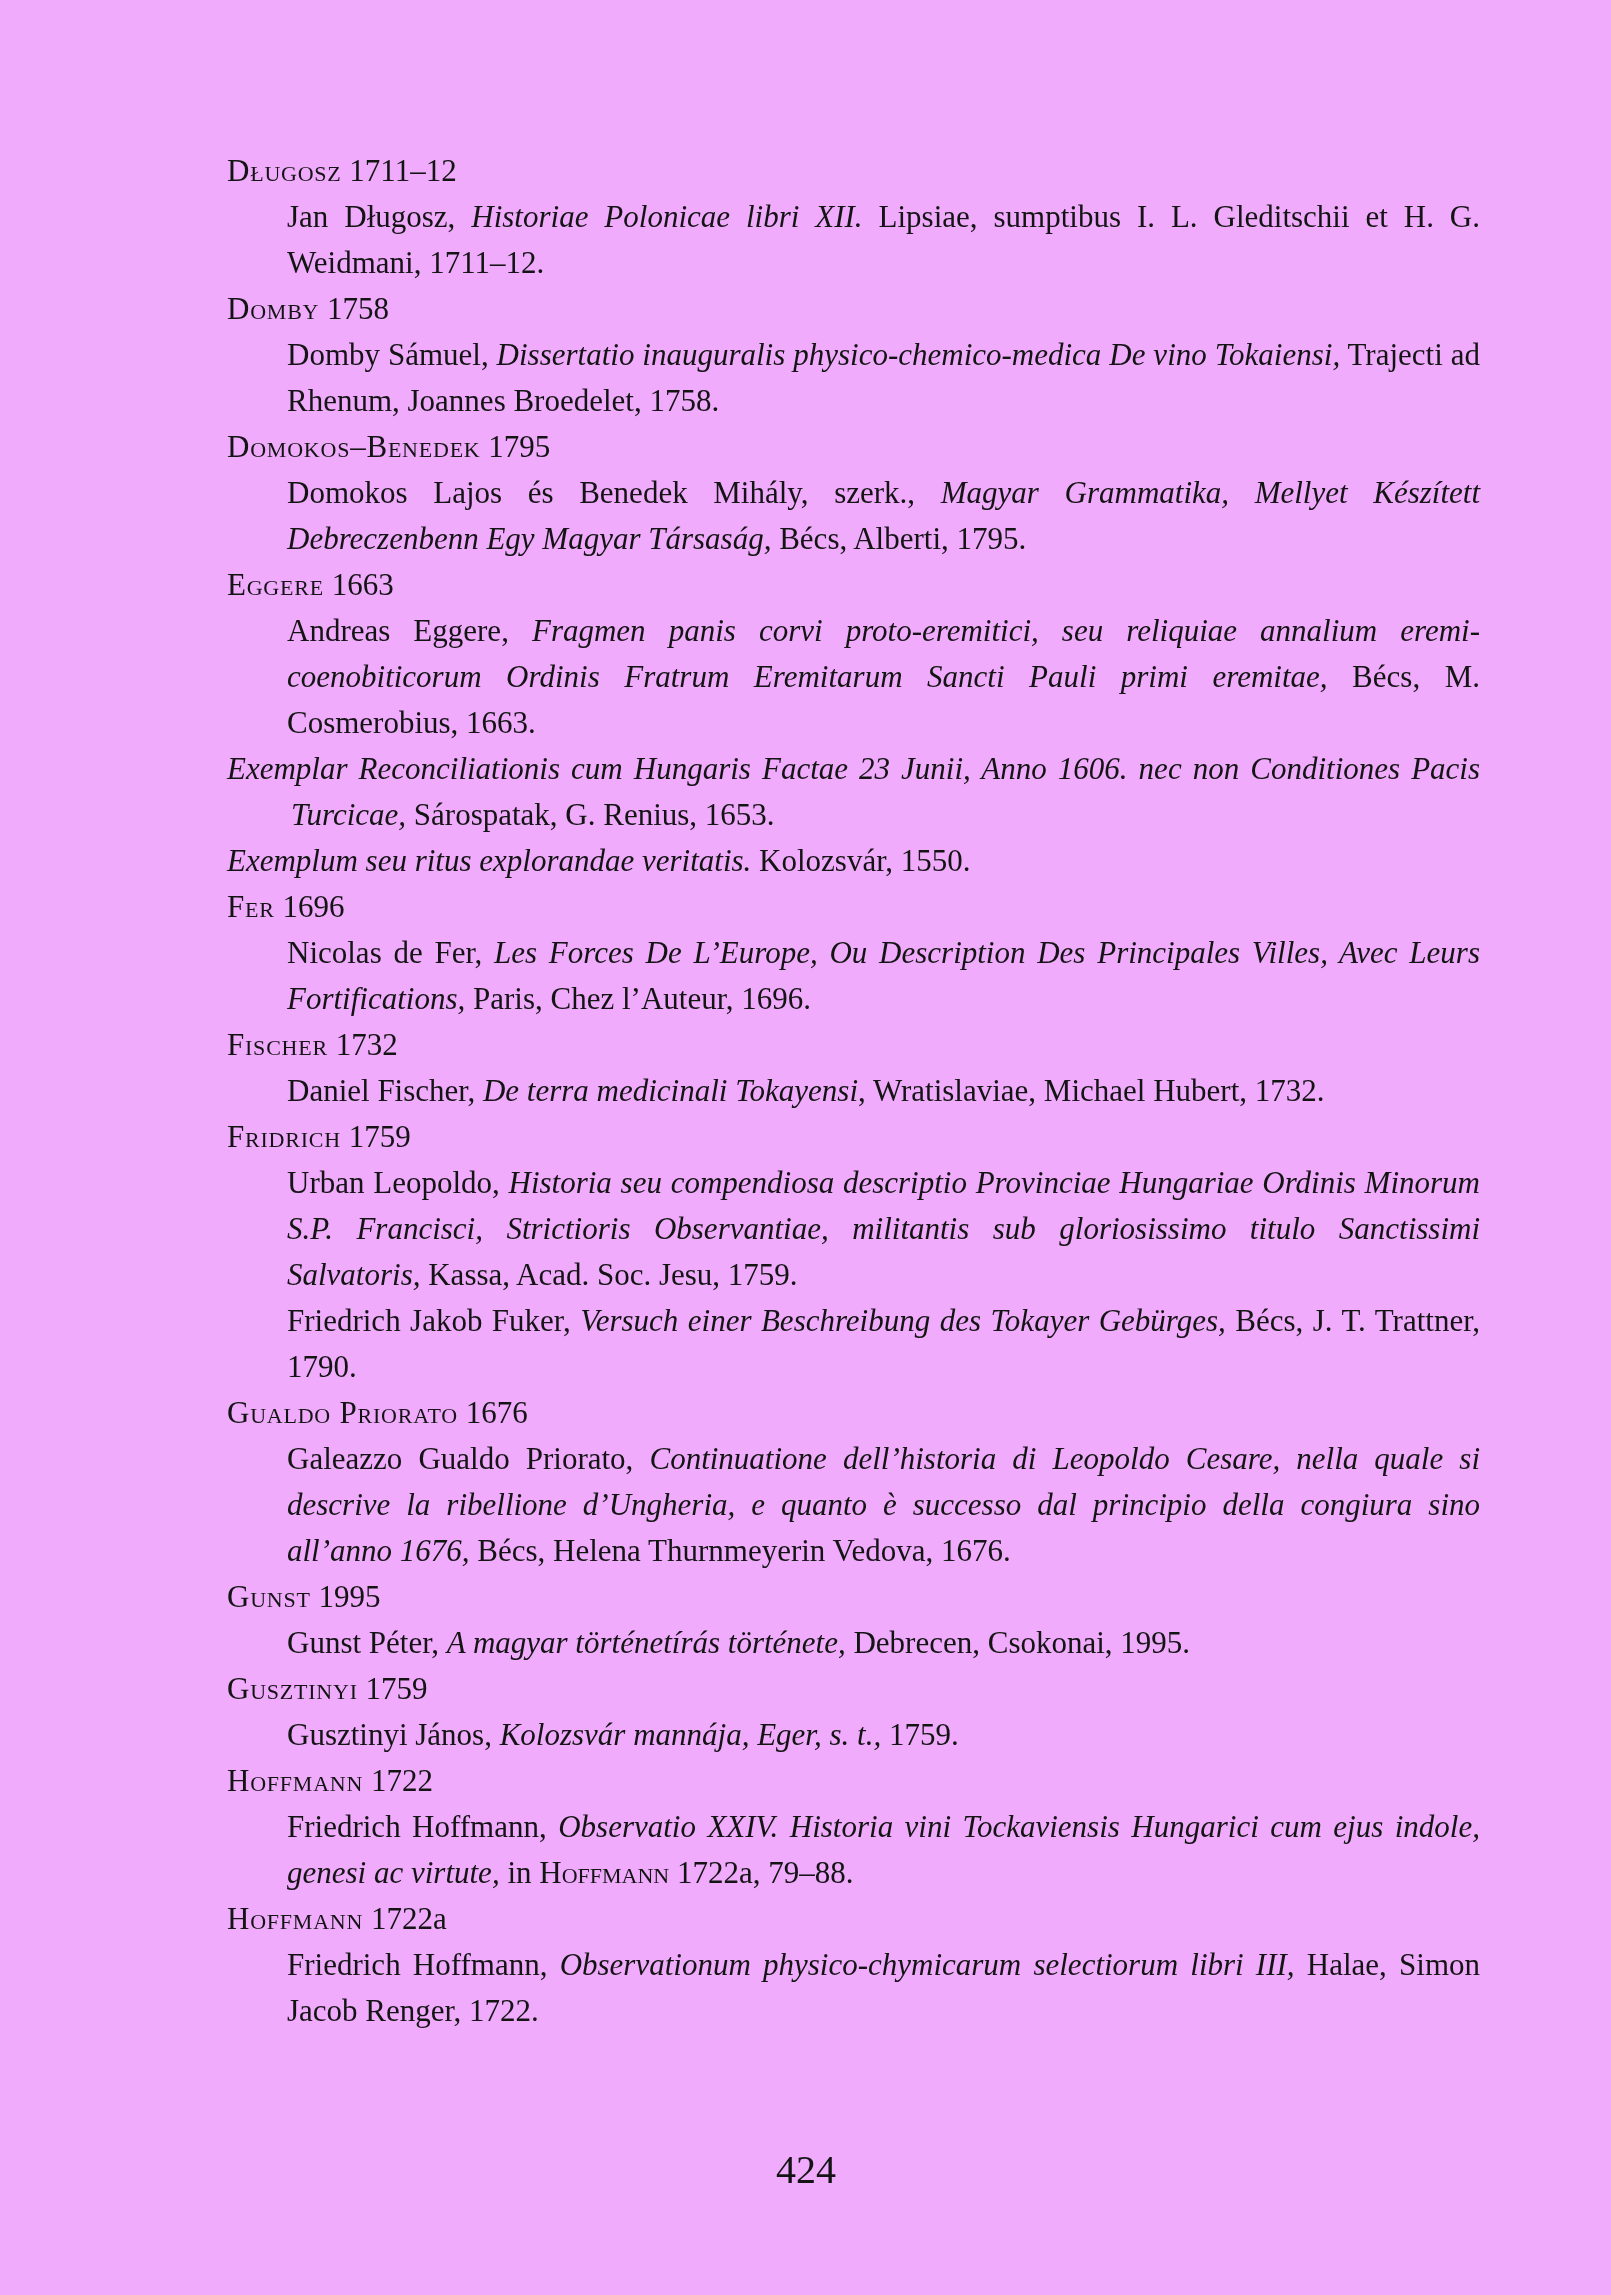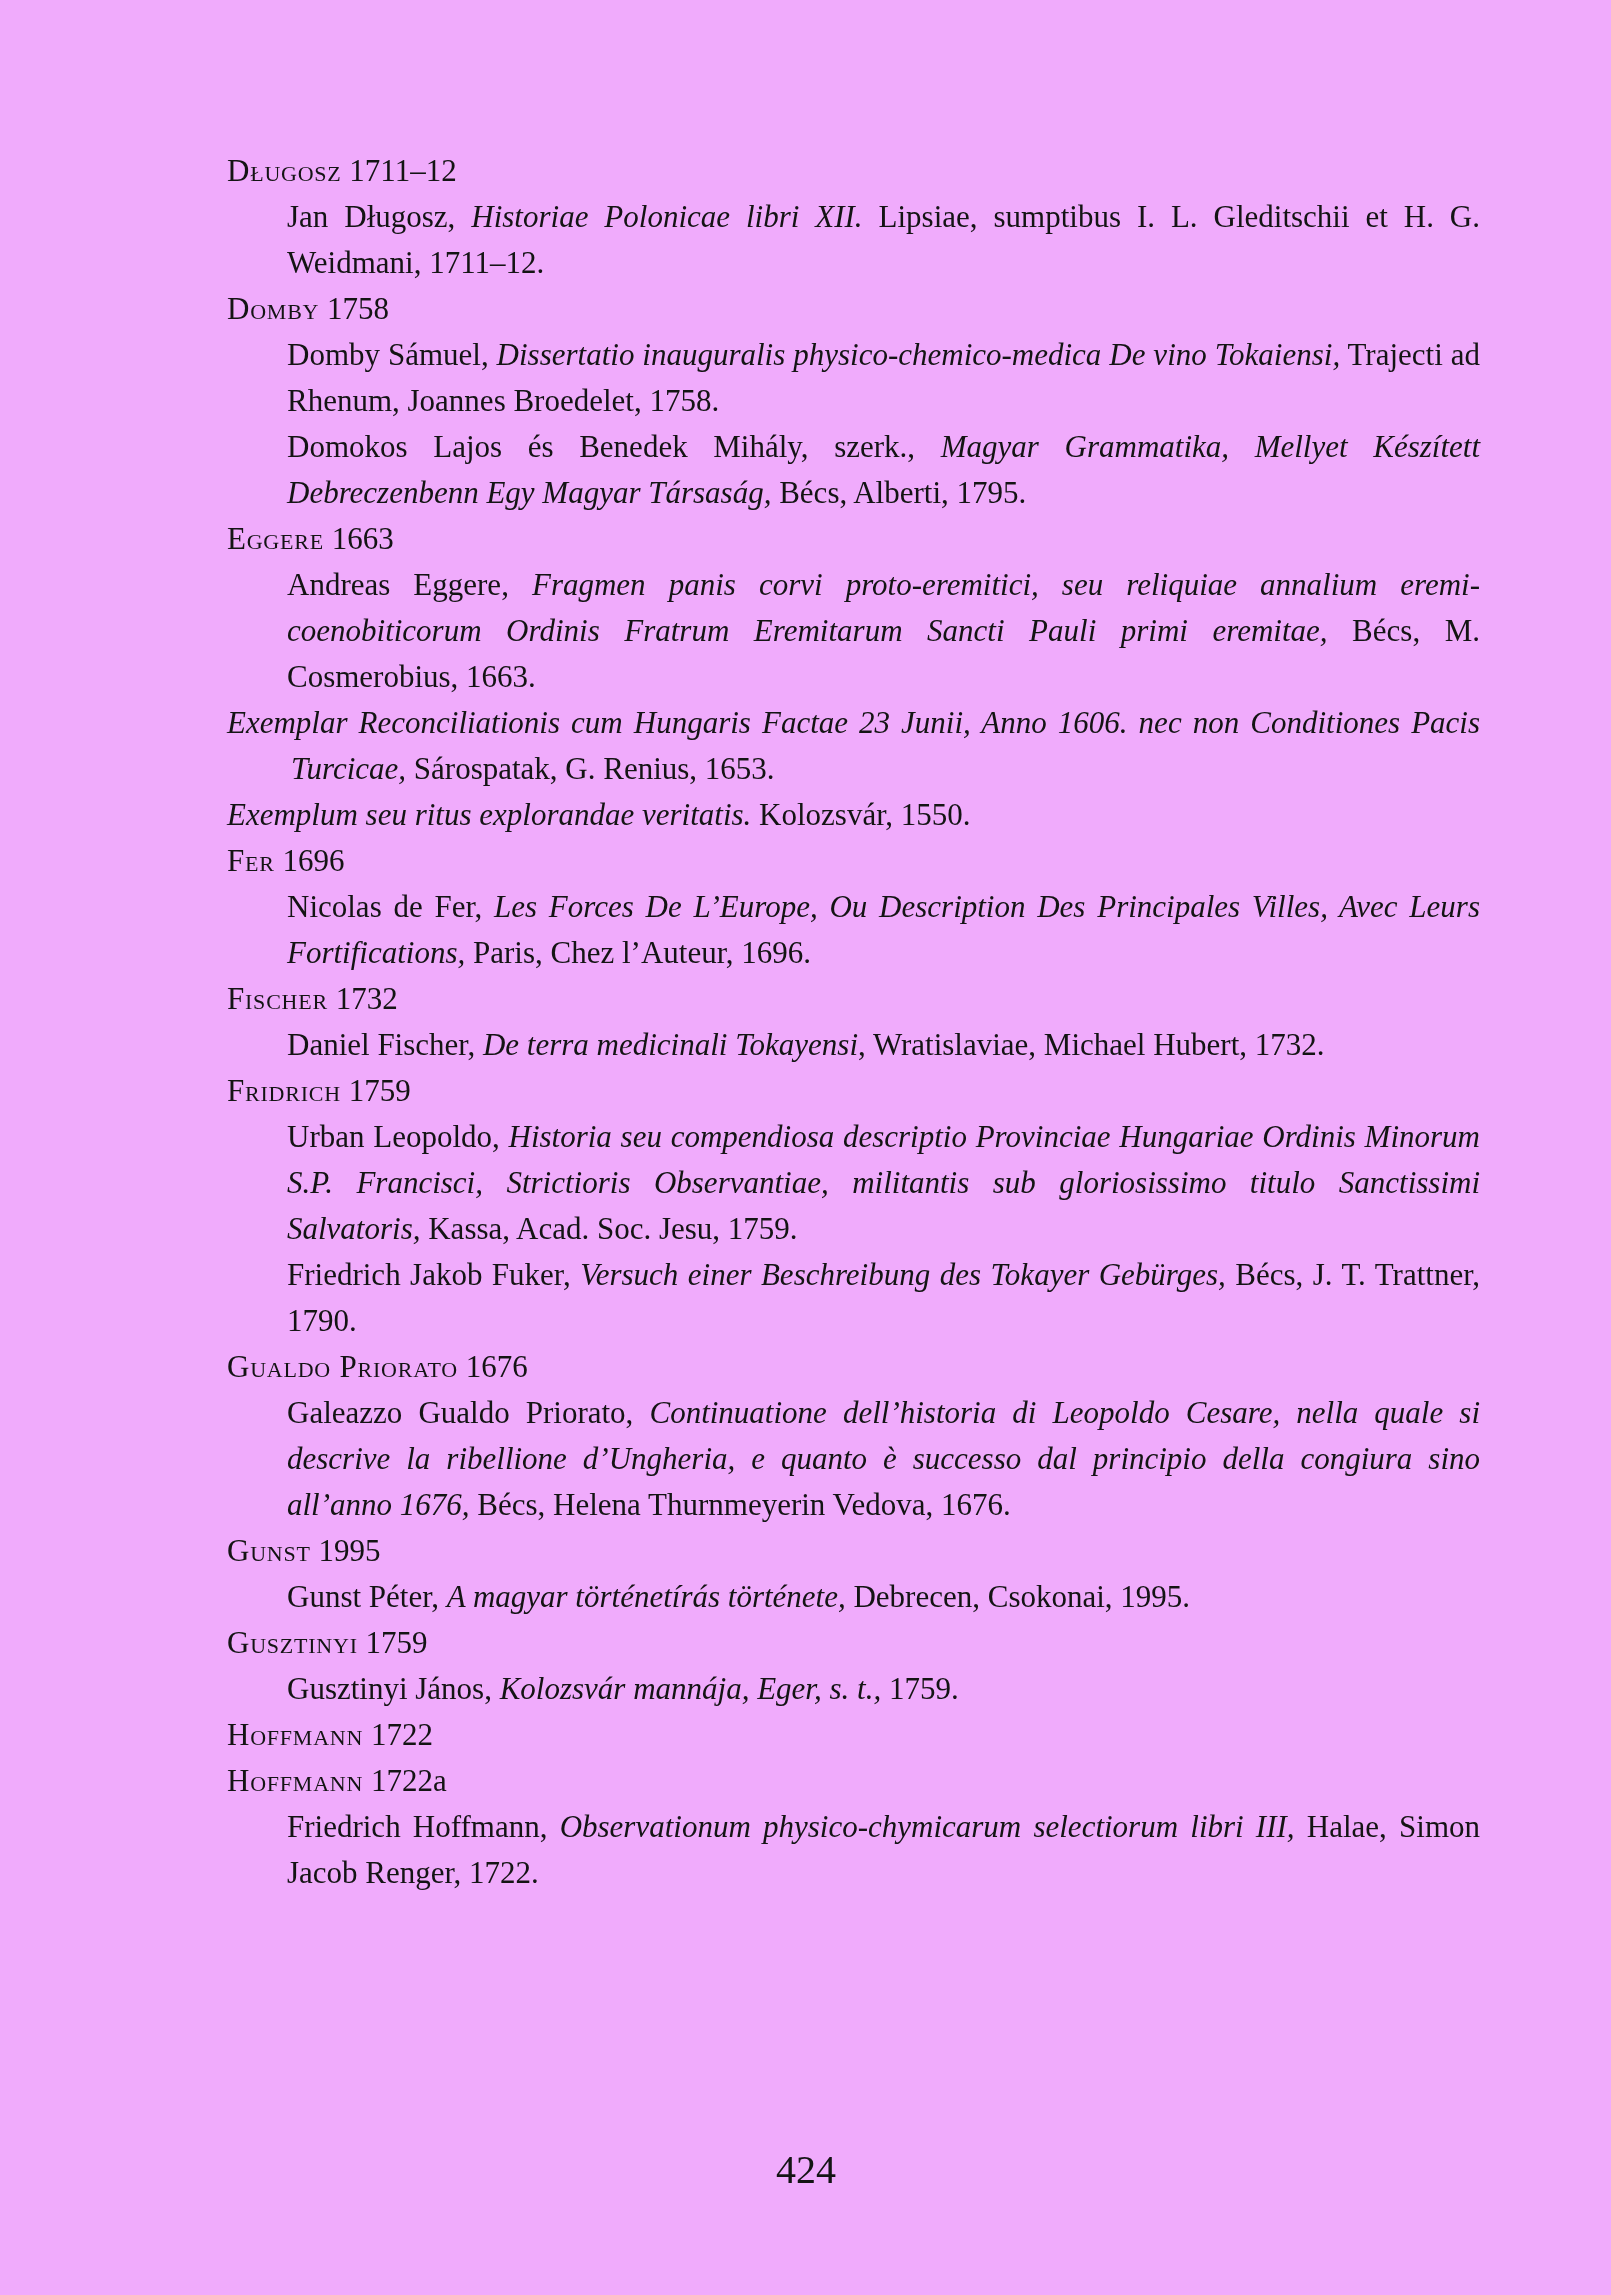--- a/index.html
+++ b/index.html
@@ -67,20 +67,21 @@
   <div class="col" style="color: rgb(20, 20, 20);">
       <div class="entry">
         <div class="head"><span class="sc">Długosz</span><span> 1711–12</span></div>
         <div class="body"><span class="n">Jan Długosz, </span><span class="i">Historiae Polonicae libri XII.</span><span class="n"> Lipsiae, sumptibus I. L. Gleditschii et H. G. Weidmani, 1711–12.</span></div>
       </div>
       <div class="entry">
         <div class="head"><span class="sc">Domby</span><span> 1758</span></div>
         <div class="body"><span class="n">Domby Sámuel, </span><span class="i">Dissertatio inauguralis physico-chemico-medica De vino Tokaiensi,</span><span class="n"> Trajecti ad Rhenum, Joannes Broedelet, 1758.</span></div>
       </div>
       <div class="entry">
+        <div class="head"><span class="sc">Domokos–Benedek</span><span> 1795</span></div>
         <div class="body"><span class="n">Domokos Lajos és Benedek Mihály, szerk., </span><span class="i">Magyar Grammatika, Mellyet Készített Debreczenbenn Egy Magyar Társaság,</span><span class="n"> Bécs, Alberti, 1795.</span></div>
       </div>
       <div class="entry">
         <div class="head"><span class="sc">Eggere</span><span> 1663</span></div>
         <div class="body"><span class="n">Andreas Eggere, </span><span class="i">Fragmen panis corvi proto-eremitici, seu reliquiae annalium eremi-coenobiticorum Ordinis Fratrum Eremitarum Sancti Pauli primi eremitae,</span><span class="n"> Bécs, M. Cosmerobius, 1663.</span></div>
       </div>
       <div class="entry">
         <div class="hang"><span class="i">Exemplar Reconciliationis cum Hungaris Factae 23 Junii, Anno 1606. nec non Conditiones Pacis Turcicae,</span><span class="n"> Sárospatak, G. Renius, 1653.</span></div>
       </div>
       <div class="entry">
@@ -108,20 +109,21 @@
       <div class="entry">
         <div class="head"><span class="sc">Gunst</span><span> 1995</span></div>
         <div class="body"><span class="n">Gunst Péter, </span><span class="i">A magyar történetírás története,</span><span class="n"> Debrecen, Csokonai, 1995.</span></div>
       </div>
       <div class="entry">
         <div class="head"><span class="sc">Gusztinyi</span><span> 1759</span></div>
         <div class="body"><span class="n">Gusztinyi János, </span><span class="i">Kolozsvár mannája, Eger, s. t.,</span><span class="n"> 1759.</span></div>
       </div>
       <div class="entry">
         <div class="head"><span class="sc">Hoffmann</span><span> 1722</span></div>
+        <div class="body"><span class="n">Friedrich Hoffmann, </span><span class="i">Observatio XXIV. Historia vini Tockaviensis Hungarici cum ejus indole, genesi ac virtute,</span><span class="n"> in </span><span class="sc">Hoffmann</span><span class="n"> 1722a, 79–88.</span></div>
       </div>
       <div class="entry">
         <div class="head"><span class="sc">Hoffmann</span><span> 1722a</span></div>
         <div class="body"><span class="n">Friedrich Hoffmann, </span><span class="i">Observationum physico-chymicarum selectiorum libri III,</span><span class="n"> Halae, Simon Jacob Renger, 1722.</span></div>
       </div>
     </div>
   <div class="pagenum">424</div>
 </div>
 
 

